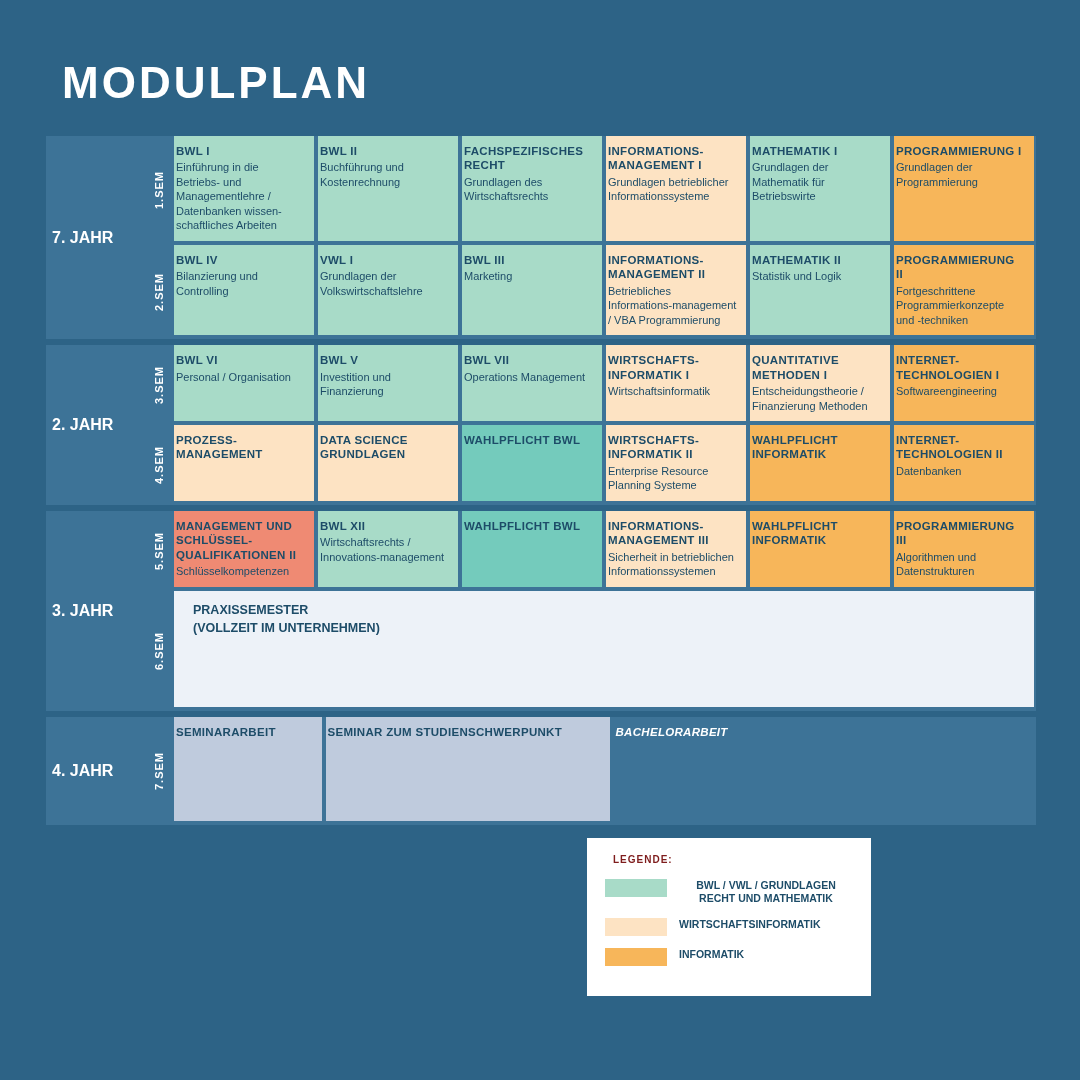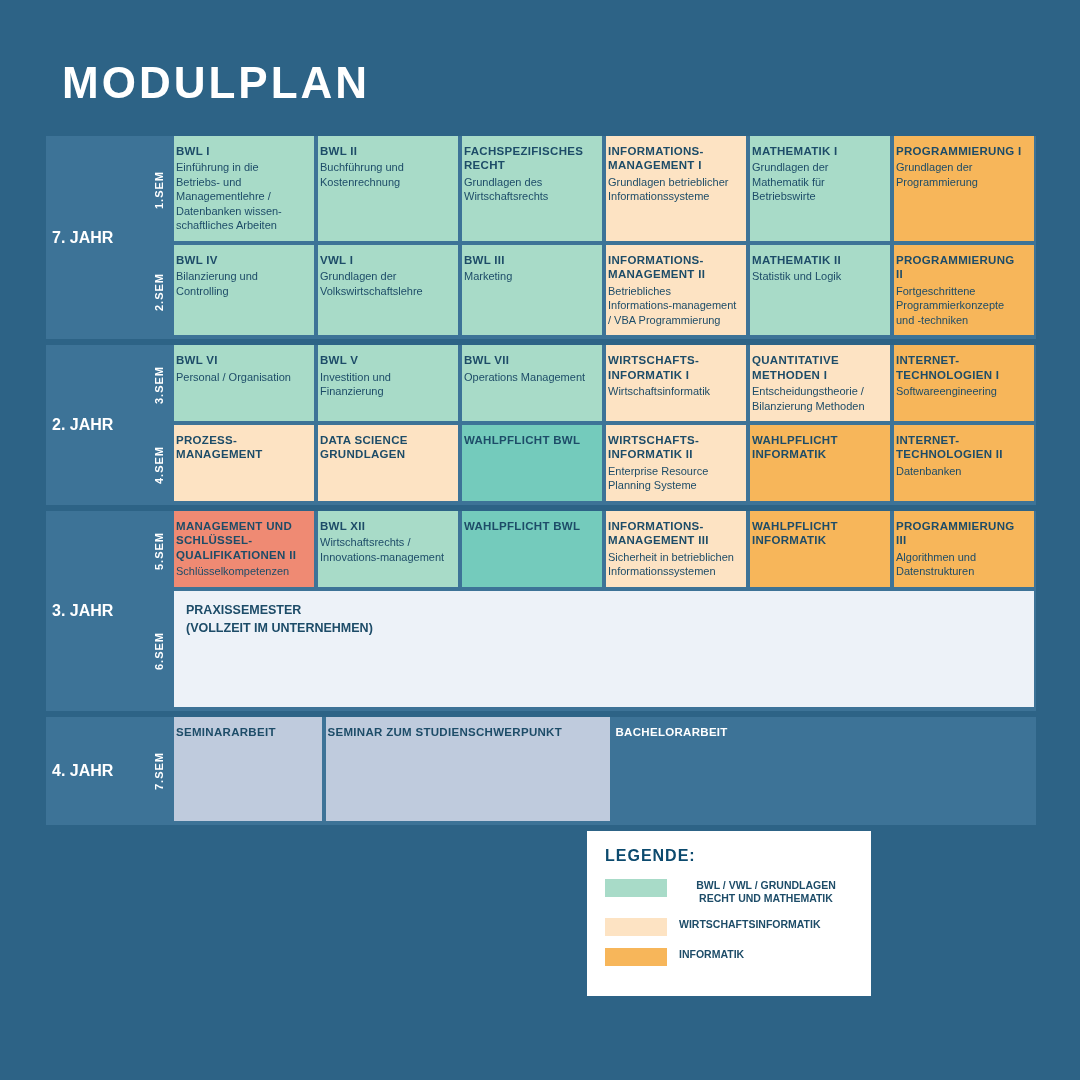--- a/index.html
+++ b/index.html
@@ -53,39 +53,39 @@
   .cell .cd{
     font-size:11px;line-height:1.32;margin-top:2px;color:#1d4c68;
   }
   .c-green{background:#a8dbc8;}
   .c-teal{background:#74cbbc;}
   .c-cream{background:#fde3c3;}
   .c-orange{background:#f7b65a;}
   .c-salmon{background:#ef8a73;}
   .c-pale{background:#edf2f8;}
   .c-grayblue{background:#bfcbdd;}
-  .c-none{background:transparent;}
+  .c-none{background:transparent;font-style:italic;}
 
   .yearblock{margin-bottom:6px;}
   .band-inner{display:flex;background:#3d7397;}
 
   
   .wide{
-    margin:0 2px 4px 2px;padding:10px 12px;box-sizing:border-box;
+    margin:0 2px 4px 2px;padding:10px 19px;box-sizing:border-box;
     background:#edf2f8;
   }
   .wide .ct{font-size:12.5px;font-weight:bold;color:#1d4c68;line-height:1.5;text-transform:uppercase;}
 
   
   .legend{
     position:absolute;right:44px;bottom:84px;width:284px;
     background:#ffffff;padding:16px 18px 18px 18px;box-sizing:border-box;
   }
   .legend h4{
-    margin:0 0 14px 0;font-size:16px;color:#0c4a6e;letter-spacing:1px;
+    margin:0 0 14px 8px;font-size:10px;color:#7f1d1d;letter-spacing:1px;
     text-transform:uppercase;
   }
   .legrow{display:flex;align-items:flex-start;margin-bottom:12px;text-align:center;}
   .swatch{width:62px;height:18px;flex:0 0 62px;margin-right:12px;}
   .legtext{font-size:10.5px;font-weight:bold;color:#1d4c68;line-height:1.3;text-transform:uppercase;}
 </style>
 </head>
 <body>
 
 <div class="page">
@@ -189,21 +189,21 @@
                 <div class="cell c-green">
                   <div class="ct">BWL VII</div>
                   <div class="cd">Operations Management</div>
                 </div>
                 <div class="cell c-cream">
                   <div class="ct">WIRTSCHAFTS-INFORMATIK I</div>
                   <div class="cd">Wirtschaftsinformatik</div>
                 </div>
                 <div class="cell c-cream">
                   <div class="ct">QUANTITATIVE METHODEN I</div>
-                  <div class="cd">Entscheidungstheorie / Bilanzierung Methoden</div>
+                  <div class="cd">Entscheidungstheorie / Finanzierung Methoden</div>
                 </div>
                 <div class="cell c-orange">
                   <div class="ct">INTERNET-TECHNOLOGIEN I</div>
                   <div class="cd">Softwareengineering</div>
                 </div>
               </div>
             </div>
             <div class="row">
               <div class="semcol">
                 <div class="semlabel">

